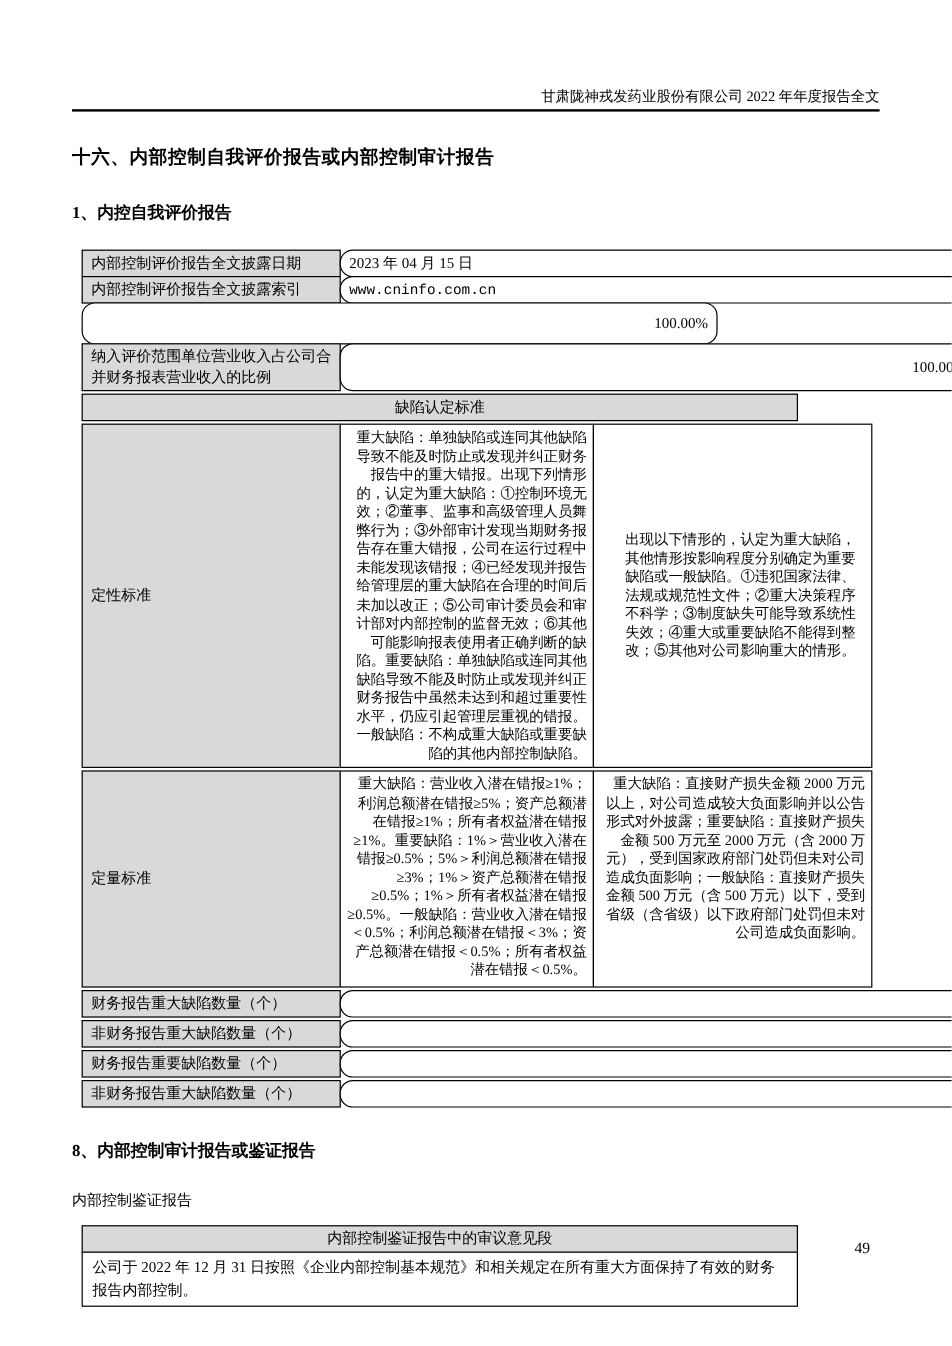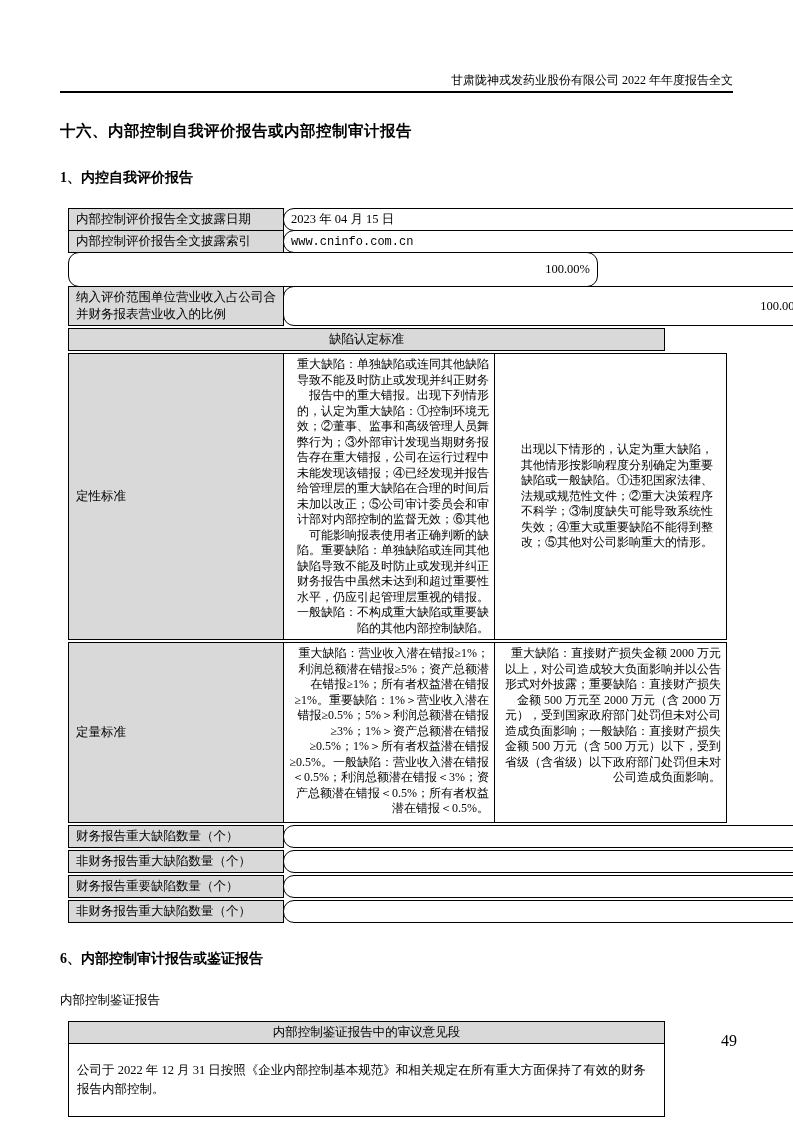--- a/index.html
+++ b/index.html
@@ -75,28 +75,28 @@
   .mono { font-family:"Liberation Mono","DejaVu Sans Mono",monospace; font-size:12px; }
   .count-val { font-size:13px; }
 
   .tbl2 { margin-top:13px; }
   .tbl2 .hdr { min-height:23px; }
   .tbl2 .body-cell {
     display:block;
     min-height:42px;
     font-size:12.5px;
     line-height:19px;
-    padding:17px 8px;
+    padding:3px 8px;
   }
 
   .page-number {
     position:absolute;
     top:1032px;
-    right:56px;
-    font-size:16px;
+    right:68px;
+    font-size:13px;
     text-align:right;
   }
 </style>
 </head>
 <body>
 
 <div class="page">
   <div class="content">
 
     <div class="doc-header">
@@ -156,21 +156,21 @@
         <div class="td c1 gray">财务报告重要缺陷数量（个）</div>
         <div class="td c2w right count-val">0</div>
       </div>
       <div class="tr gap">
         <div class="td c1 gray">非财务报告重大缺陷数量（个）</div>
         <div class="td c2w right count-val">0</div>
       </div>
 
     </div>
 
-    <div class="h2">6、内部控制审计报告或鉴证报告</div>
+    <div class="h2">8、内部控制审计报告或鉴证报告</div>
 
     <div class="plain-label">内部控制鉴证报告</div>
 
     <div class="tbl tbl2">
       <div class="tr">
         <div class="td full gray center hdr">内部控制鉴证报告中的审议意见段</div>
       </div>
       <div class="tr">
         <div class="td full body-cell">公司于 2022 年 12 月 31 日按照《企业内部控制基本规范》和相关规定在所有重大方面保持了有效的财务报告内部控制。</div>
       </div>

